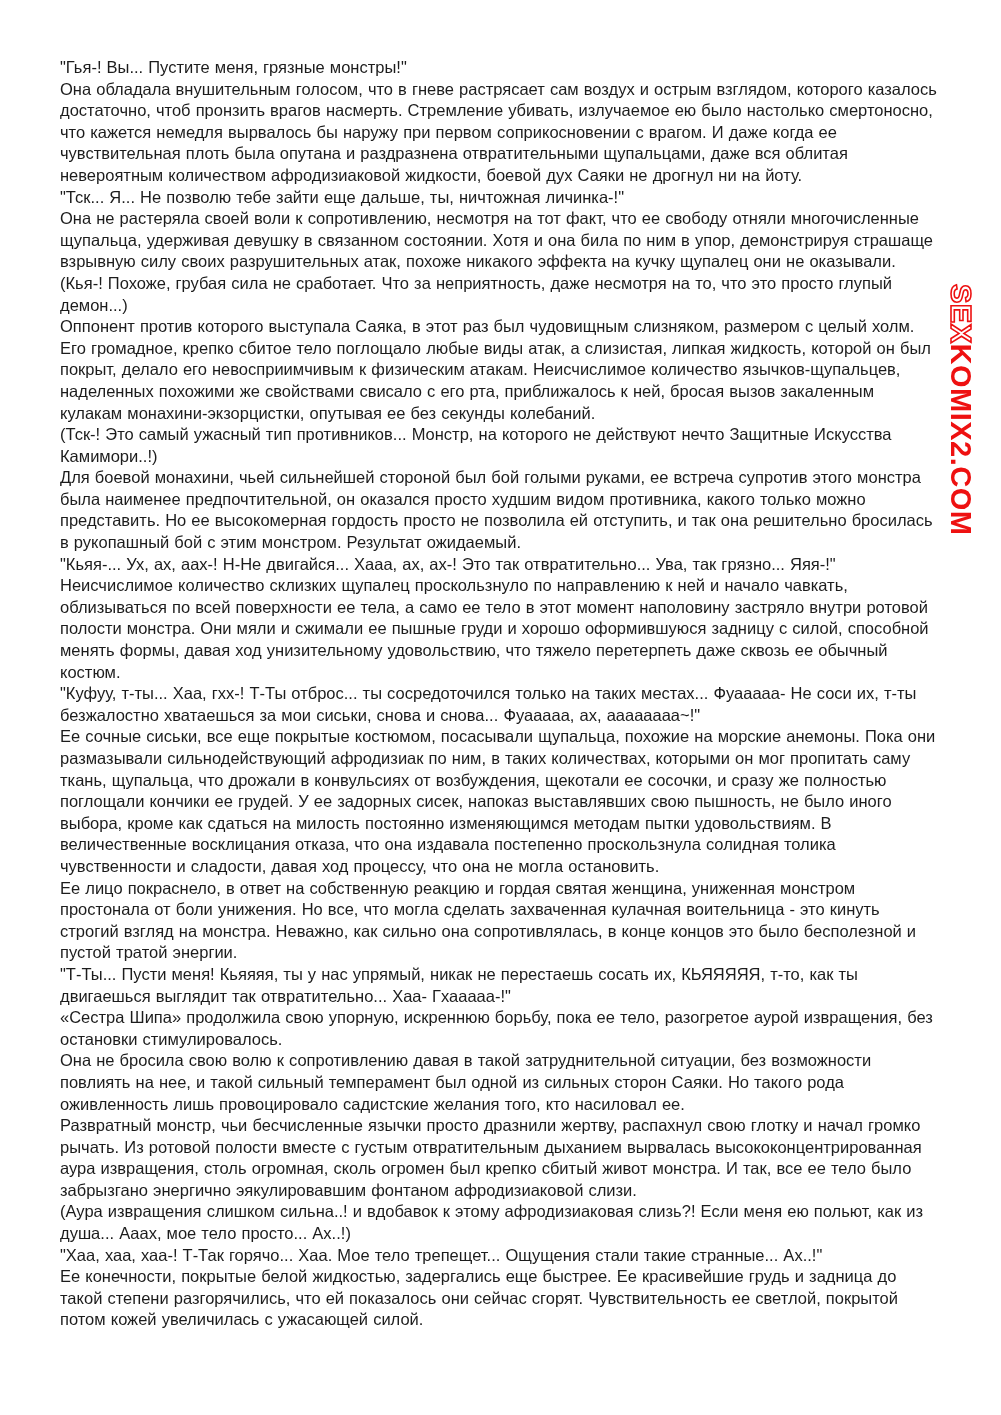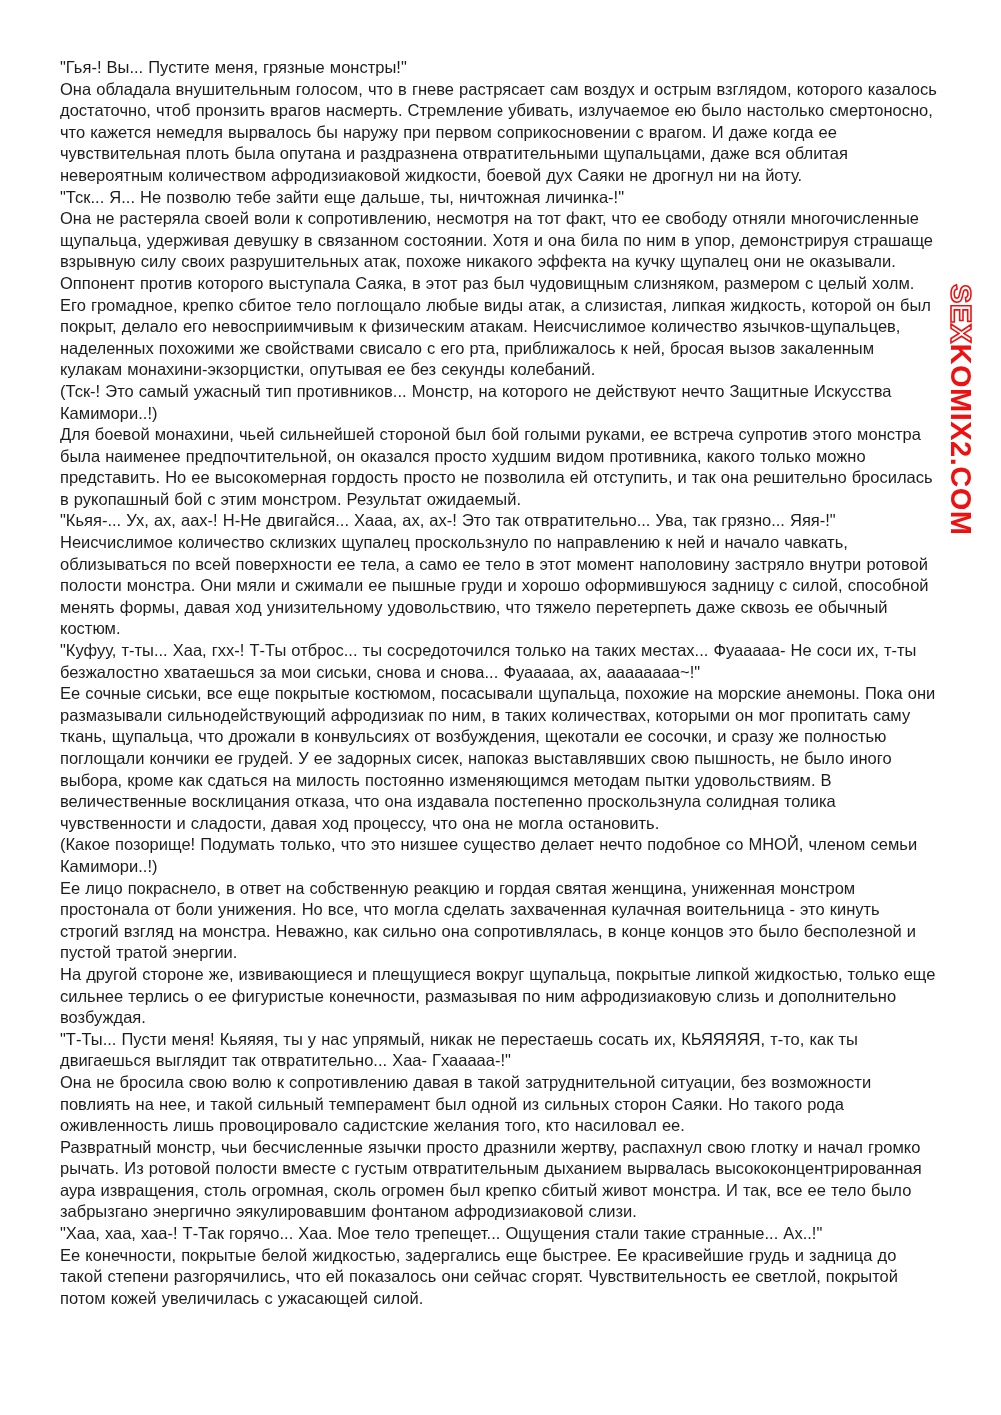--- a/index.html
+++ b/index.html
@@ -51,33 +51,34 @@
   }
 </style>
 </head>
 <body>
 
 <div class="page">
   <p>"Гья-! Вы... Пустите меня, грязные монстры!"</p>
   <p>Она обладала внушительным голосом, что в гневе растрясает сам воздух и острым взглядом, которого казалось достаточно, чтоб пронзить врагов насмерть. Стремление убивать, излучаемое ею было настолько смертоносно, что кажется немедля вырвалось бы наружу при первом соприкосновении с врагом. И даже когда ее чувствительная плоть была опутана и раздразнена отвратительными щупальцами, даже вся облитая невероятным количеством афродизиаковой жидкости, боевой дух Саяки не дрогнул ни на йоту.</p>
   <p>"Тск... Я... Не позволю тебе зайти еще дальше, ты, ничтожная личинка-!"</p>
   <p>Она не растеряла своей воли к сопротивлению, несмотря на тот факт, что ее свободу отняли многочисленные щупальца, удерживая девушку в связанном состоянии. Хотя и она била по ним в упор, демонстрируя страшаще взрывную силу своих разрушительных атак, похоже никакого эффекта на кучку щупалец они не оказывали.</p>
+  <p>(Кья-! Похоже, грубая сила не сработает. Что за неприятность, даже несмотря на то, что это просто глупый демон...)</p>
   <p>Оппонент против которого выступала Саяка, в этот раз был чудовищным слизняком, размером с целый холм. Его громадное, крепко сбитое тело поглощало любые виды атак, а слизистая, липкая жидкость, которой он был покрыт, делало его невосприимчивым к физическим атакам. Неисчислимое количество язычков-щупальцев, наделенных похожими же свойствами свисало с его рта, приближалось к ней, бросая вызов закаленным кулакам монахини-экзорцистки, опутывая ее без секунды колебаний.</p>
   <p>(Тск-! Это самый ужасный тип противников... Монстр, на которого не действуют нечто Защитные Искусства Камимори..!)</p>
   <p>Для боевой монахини, чьей сильнейшей стороной был бой голыми руками, ее встреча супротив этого монстра была наименее предпочтительной, он оказался просто худшим видом противника, какого только можно представить. Но ее высокомерная гордость просто не позволила ей отступить, и так она решительно бросилась в рукопашный бой с этим монстром. Результат ожидаемый.</p>
   <p>"Кьяя-... Ух, ах, аах-! Н-Не двигайся... Хааа, ах, ах-! Это так отвратительно... Ува, так грязно... Яяя-!"</p>
   <p>Неисчислимое количество склизких щупалец проскользнуло по направлению к ней и начало чавкать, облизываться по всей поверхности ее тела, а само ее тело в этот момент наполовину застряло внутри ротовой полости монстра. Они мяли и сжимали ее пышные груди и хорошо оформившуюся задницу с силой, способной менять формы, давая ход унизительному удовольствию, что тяжело перетерпеть даже сквозь ее обычный костюм.</p>
   <p>"Куфуу, т-ты... Хаа, гхх-! Т-Ты отброс... ты сосредоточился только на таких местах... Фуааааа- Не соси их, т-ты безжалостно хватаешься за мои сиськи, снова и снова... Фуааааа, ах, аааааааа~!"</p>
   <p>Ее сочные сиськи, все еще покрытые костюмом, посасывали щупальца, похожие на морские анемоны. Пока они размазывали сильнодействующий афродизиак по ним, в таких количествах, которыми он мог пропитать саму ткань, щупальца, что дрожали в конвульсиях от возбуждения, щекотали ее сосочки, и сразу же полностью поглощали кончики ее грудей. У ее задорных сисек, напоказ выставлявших свою пышность, не было иного выбора, кроме как сдаться на милость постоянно изменяющимся методам пытки удовольствиям. В величественные восклицания отказа, что она издавала постепенно проскользнула солидная толика чувственности и сладости, давая ход процессу, что она не могла остановить.</p>
-  <p>(Какое позорище! Подумать только, что это низшее существо делает нечто подобное со МНОЙ, членом семьи Камимори..!)</p>
   <p>Ее лицо покраснело, в ответ на собственную реакцию и гордая святая женщина, униженная монстром простонала от боли унижения. Но все, что могла сделать захваченная кулачная воительница - это кинуть строгий взгляд на монстра. Неважно, как сильно она сопротивлялась, в конце концов это было бесполезной и пустой тратой энергии.</p>
-  <p>На другой стороне же, извивающиеся и плещущиеся вокруг щупальца, покрытые липкой жидкостью, только еще сильнее терлись о ее фигуристые конечности, размазывая по ним афродизиаковую слизь и дополнительно возбуждая.</p>
   <p>"Т-Ты... Пусти меня! Кьяяяя, ты у нас упрямый, никак не перестаешь сосать их, КЬЯЯЯЯЯ, т-то, как ты двигаешься выглядит так отвратительно... Хаа- Гхааааа-!"</p>
+  <p>«Сестра Шипа» продолжила свою упорную, искреннюю борьбу, пока ее тело, разогретое аурой извращения, без остановки стимулировалось.</p>
   <p>Она не бросила свою волю к сопротивлению давая в такой затруднительной ситуации, без возможности повлиять на нее, и такой сильный темперамент был одной из сильных сторон Саяки. Но такого рода оживленность лишь провоцировало садистские желания того, кто насиловал ее.</p>
   <p>Развратный монстр, чьи бесчисленные язычки просто дразнили жертву, распахнул свою глотку и начал громко рычать. Из ротовой полости вместе с густым отвратительным дыханием вырвалась высококонцентрированная аура извращения, столь огромная, сколь огромен был крепко сбитый живот монстра. И так, все ее тело было забрызгано энергично эякулировавшим фонтаном афродизиаковой слизи.</p>
+  <p>(Аура извращения слишком сильна..! и вдобавок к этому афродизиаковая слизь?! Если меня ею польют, как из душа... Ааах, мое тело просто... Ах..!)</p>
   <p>"Хаа, хаа, хаа-! Т-Так горячо... Хаа. Мое тело трепещет... Ощущения стали такие странные... Ах..!"</p>
   <p>Ее конечности, покрытые белой жидкостью, задергались еще быстрее. Ее красивейшие грудь и задница до такой степени разгорячились, что ей показалось они сейчас сгорят. Чувствительность ее светлой, покрытой потом кожей увеличилась с ужасающей силой.</p>
 
 </div>
 
 <div class="watermark">
   <span class="wm-outline">SEX</span><span class="wm-solid">KOMIX2.COM</span>
 </div>
 
 </body></html>

